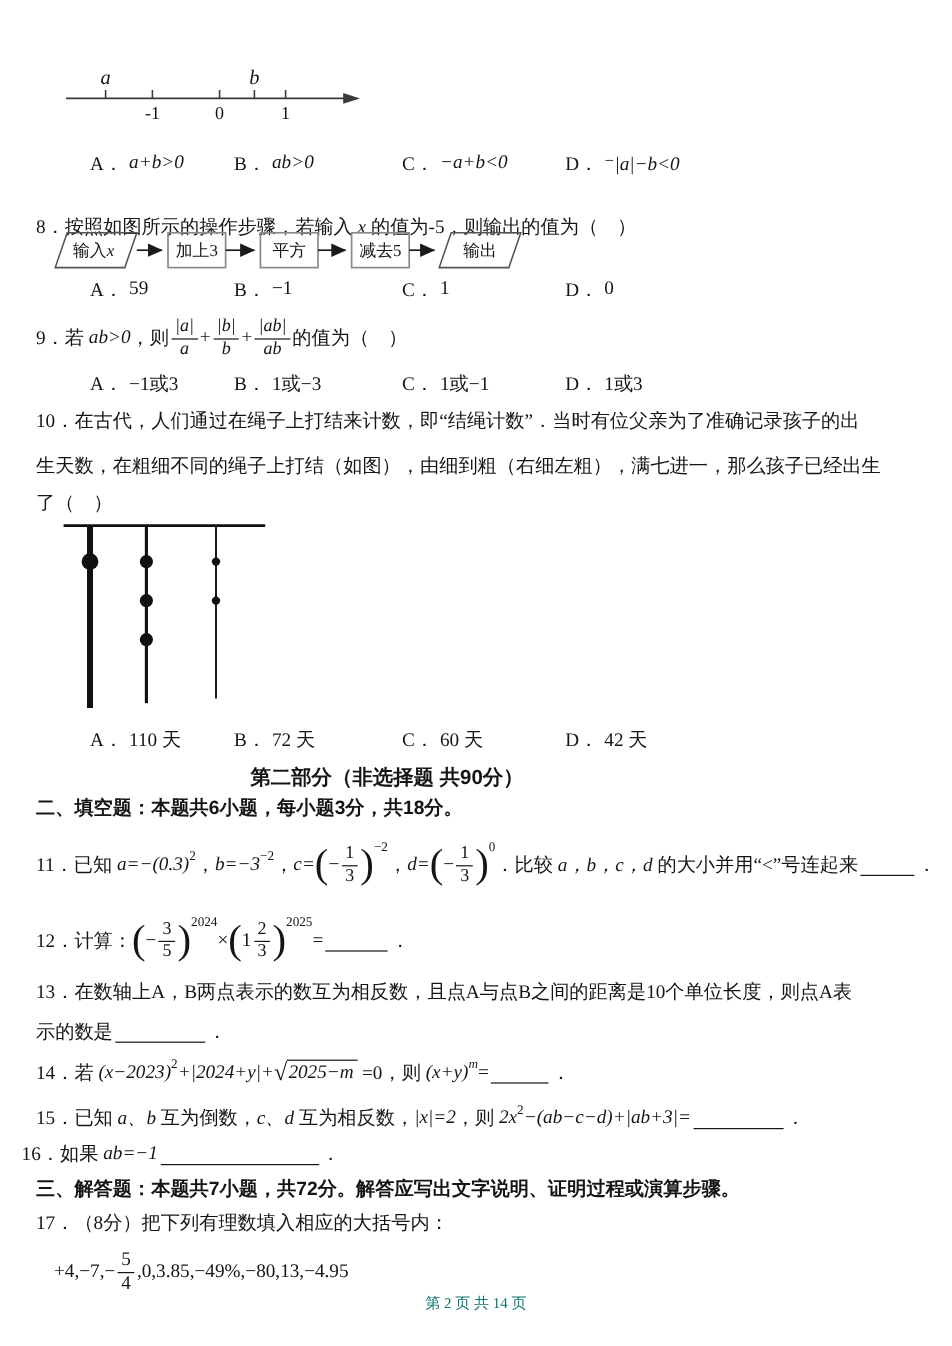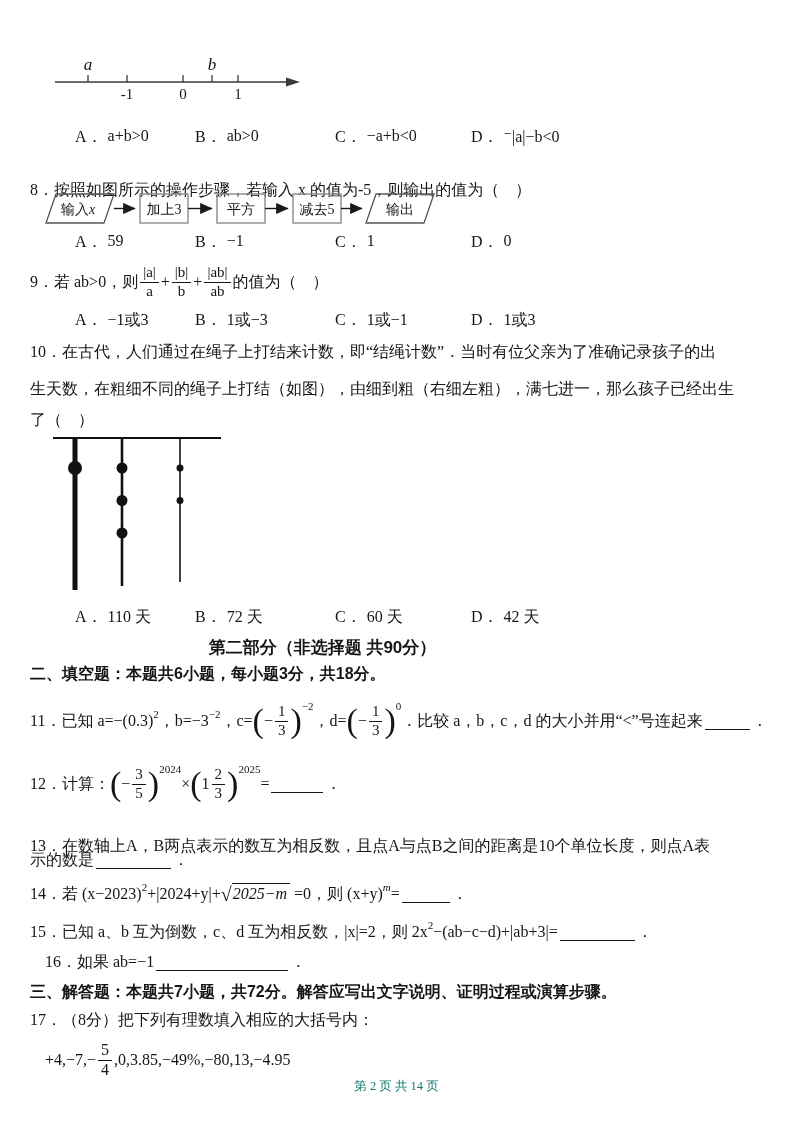--- a/index.html
+++ b/index.html
@@ -1,20 +1,20 @@
 <!DOCTYPE html>
 <html><head>
 <meta charset="utf-8">
 <style>
   html,body{margin:0;padding:0}
   body{width:793px;height:1122px;position:relative;background:#ffffff;color:#151515;
        font-family:"Liberation Serif","DejaVu Serif",serif;font-size:16px;overflow:hidden}
   .line{position:absolute;white-space:pre;line-height:20px}
   .row{position:absolute;display:flex;align-items:center;white-space:pre}
-  .m{}
+  .m{font-style:italic}
   .hd{font-family:"Liberation Sans","DejaVu Sans",sans-serif;font-weight:700}
   .ctr{position:absolute;left:0;width:645px;text-align:center}
   .optrow{position:absolute;left:0;width:793px;height:22px}
   .opt{position:absolute;top:0;display:flex;white-space:pre}
   .ok{margin-right:5px}
   .frac{display:inline-flex;flex-direction:column;align-items:center;line-height:1.05;font-size:15px;margin:0 2px;vertical-align:middle}
   .frac .fn{border-bottom:1px solid #151515;padding:0 3px 1px}
   .frac .fd{padding-top:1px}
   .sp{font-size:11px;position:relative;top:-7px}
   .sp2{font-size:11px;position:relative;top:-15px}
@@ -132,34 +132,34 @@
 <div class="line hd" style="left:30px;top:664px">二、填空题：本题共6小题，每小题3分，共18分。</div>
 
 <div class="row" style="left:30px;top:696px;height:50px">
   <span>11．已知 </span><span class="m">a=−(0.3)</span><span class="sp">2</span><span>，</span><span class="m">b=−3</span><span class="sp">−2</span><span>，</span><span class="m">c=</span><span class="bp">(</span><span>−</span><span class="frac"><span class="fn">1</span><span class="fd">3</span></span><span class="bp">)</span><span class="sp2">−2</span><span>，</span><span class="m">d=</span><span class="bp">(</span><span>−</span><span class="frac"><span class="fn">1</span><span class="fd">3</span></span><span class="bp">)</span><span class="sp2">0</span><span>．比较 </span><span class="m">a，b，c，d</span><span> 的大小并用“&lt;”号连起来</span><span class="blank w45"></span><span>．</span>
 </div>
 
 <div class="row" style="left:30px;top:758px;height:52px">
   <span>12．计算：</span><span class="bp">(</span><span>−</span><span class="frac"><span class="fn">3</span><span class="fd">5</span></span><span class="bp">)</span><span class="sp2">2024</span><span>×</span><span class="bp">(</span><span>1</span><span class="frac"><span class="fn">2</span><span class="fd">3</span></span><span class="bp">)</span><span class="sp2">2025</span><span>=</span><span class="blank w52"></span><span>．</span>
 </div>
 
-<div class="line" style="left:30px;top:836px;width:740px">13．在数轴上A，B两点表示的数互为相反数，且点A与点B之间的距离是10个单位长度，则点A表</div>
+<div class="line" style="left:30px;top:818px;width:740px">13．在数轴上A，B两点表示的数互为相反数，且点A与点B之间的距离是10个单位长度，则点A表</div>
 <div class="row" style="left:30px;top:848px;height:24px">
   <span>示的数是</span><span class="blank w75"></span><span>．</span>
 </div>
 
 <div class="row" style="left:30px;top:878px;height:32px">
   <span>14．若 </span><span class="m">(x−2023)</span><span class="sp">2</span><span class="m">+|2024+y|+</span><span class="sqrt"><span class="rad">√</span><span class="radbody">2025−m</span></span><span> =0，则 </span><span class="m">(x+y)</span><span class="spm">m</span><span>=</span><span class="blank w48"></span><span>．</span>
 </div>
 
 <div class="row" style="left:30px;top:918px;height:28px">
   <span>15．已知 </span><span class="m">a、b</span><span> 互为倒数，</span><span class="m">c、d</span><span> 互为相反数，</span><span class="m">|x|=2</span><span>，则 </span><span class="m">2x</span><span class="sp">2</span><span class="m">−(ab−c−d)+|ab+3|=</span><span class="blank w75"></span><span>．</span>
 </div>
 
-<div class="row" style="left:45px;top:948px;height:28px">
+<div class="row" style="left:18px;top:948px;height:28px">
   <span>16．如果 </span><span class="m">ab=−1</span><span class="blank w132"></span><span>．</span>
 </div>
 
 <div class="line hd" style="left:30px;top:982px">三、解答题：本题共7小题，共72分。解答应写出文字说明、证明过程或演算步骤。</div>
 
 <div class="line" style="left:30px;top:1010px">17．（8分）把下列有理数填入相应的大括号内：</div>
 <div class="row" style="left:45px;top:1036px;height:48px">
   <span>+4,−7,−</span><span class="frac" style="font-size:16px"><span class="fn">5</span><span class="fd">4</span></span><span>,0,3.85,−49%,−80,13,−4.95</span>
 </div>
 

